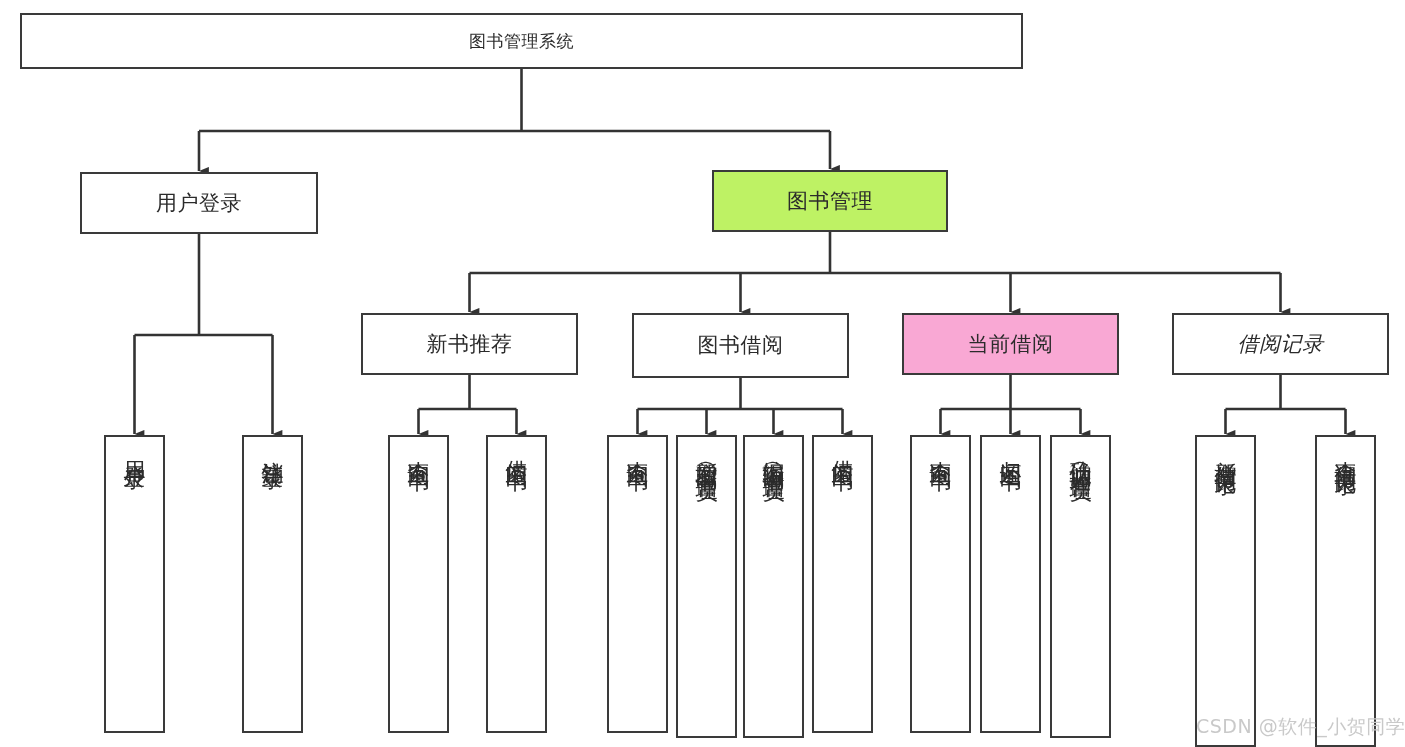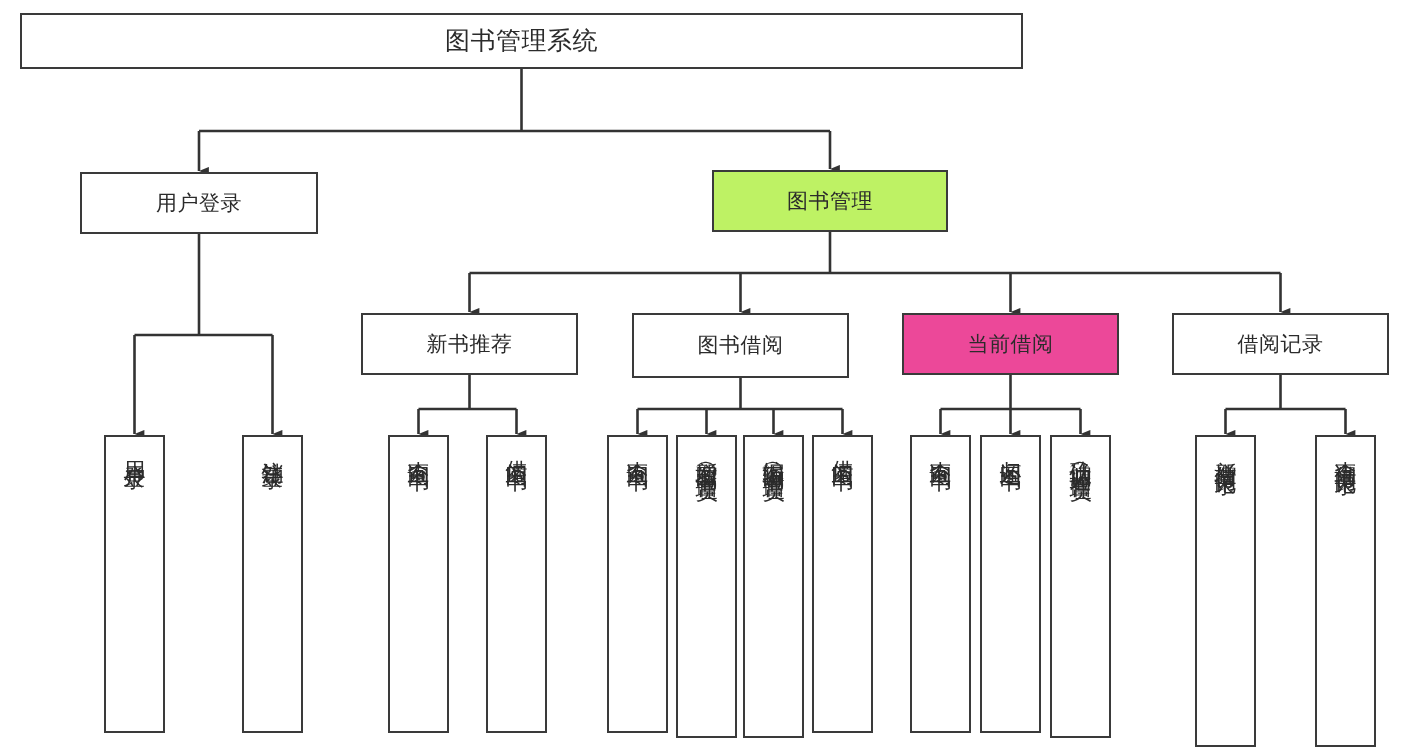--- a/index.html
+++ b/index.html
@@ -19,21 +19,21 @@
     text-align:center;
   }
   .node .lbl{
     display:block;
     color:#2b2b2b;
     line-height:1.06;
     letter-spacing:0.5px;
   }
   
   .node.horiz .lbl{font-size:21px;}
-  .node.root .lbl{font-size:25px;}
+  .node.root .lbl{font-size:17px;}
   
   .node.vert{padding:6px 0;align-items:flex-start;}
   .node.vert .lbl{
     writing-mode:vertical-rl;
     text-orientation:upright;
     font-size:22px;
     line-height:1.0;
     letter-spacing:3px;
     white-space:nowrap;
   }
@@ -103,24 +103,24 @@
       </div>
       <div class="node horiz" style="left: 712px; top: 170px; width: 236px; height: 62px; border-color: rgb(58, 58, 58); background: #bef264;">
         <span class="lbl" style="color: rgb(43, 43, 43);">图书管理</span>
       </div>
       <div class="node horiz" style="left: 361px; top: 313px; width: 217px; height: 62px; border-color: rgb(58, 58, 58); background: rgb(255, 255, 255); align-items: center;">
         <span class="lbl" style="color: rgb(43, 43, 43);">新书推荐</span>
       </div>
       <div class="node horiz" style="left: 632px; top: 313px; width: 217px; height: 65px; border-color: rgb(58, 58, 58); background: rgb(255, 255, 255);">
         <span class="lbl" style="color: rgb(43, 43, 43);">图书借阅</span>
       </div>
-      <div class="node horiz" style="left: 902px; top: 313px; width: 217px; height: 62px; border-color: rgb(58, 58, 58); background: #ec4899;">
+      <div class="node horiz" style="left: 902px; top: 313px; width: 217px; height: 62px; border-color: rgb(58, 58, 58); background: #f9a8d4;">
         <span class="lbl" style="color: rgb(43, 43, 43);">当前借阅</span>
       </div>
-      <div class="node horiz" style="left: 1172px; top: 313px; width: 217px; height: 62px; border-color: rgb(58, 58, 58); background: rgb(255, 255, 255);">
+      <div class="node horiz" style="left: 1172px; top: 313px; width: 217px; height: 62px; border-color: rgb(58, 58, 58); background: rgb(255, 255, 255); font-style: italic;">
         <span class="lbl" style="color: rgb(43, 43, 43);">借阅记录</span>
       </div>
       <div class="node vert" style="left: 104px; top: 435px; width: 61px; height: 298px; border-color: rgb(58, 58, 58); background: rgb(255, 255, 255);">
         <span class="lbl" style="color: rgb(43, 43, 43);">用户登录</span>
       </div>
       <div class="node vert" style="left: 242px; top: 435px; width: 61px; height: 298px; border-color: rgb(58, 58, 58); background: rgb(255, 255, 255);">
         <span class="lbl" style="color: rgb(43, 43, 43);">注销登录</span>
       </div>
       <div class="node vert" style="left: 388px; top: 435px; width: 61px; height: 298px; border-color: rgb(58, 58, 58); background: rgb(255, 255, 255);">
         <span class="lbl" style="color: rgb(43, 43, 43);">查询图书</span>
@@ -150,13 +150,14 @@
         <span class="lbl" style="color: rgb(43, 43, 43);">确认归还（管理员）</span>
       </div>
       <div class="node vert" style="left: 1195px; top: 435px; width: 61px; height: 312px; border-color: rgb(58, 58, 58); background: rgb(255, 255, 255);">
         <span class="lbl" style="color: rgb(43, 43, 43);">新增借阅记录</span>
       </div>
       <div class="node vert" style="left: 1315px; top: 435px; width: 61px; height: 312px; border-color: rgb(58, 58, 58); background: rgb(255, 255, 255);">
         <span class="lbl" style="color: rgb(43, 43, 43);">查询借阅记录</span>
       </div>
     </div>
 
+  <div class="watermark" style="left: 1196px; top: 714px; color: rgb(201, 201, 201);">CSDN @软件_小贺同学</div>
 </div>
 
 </body></html>

